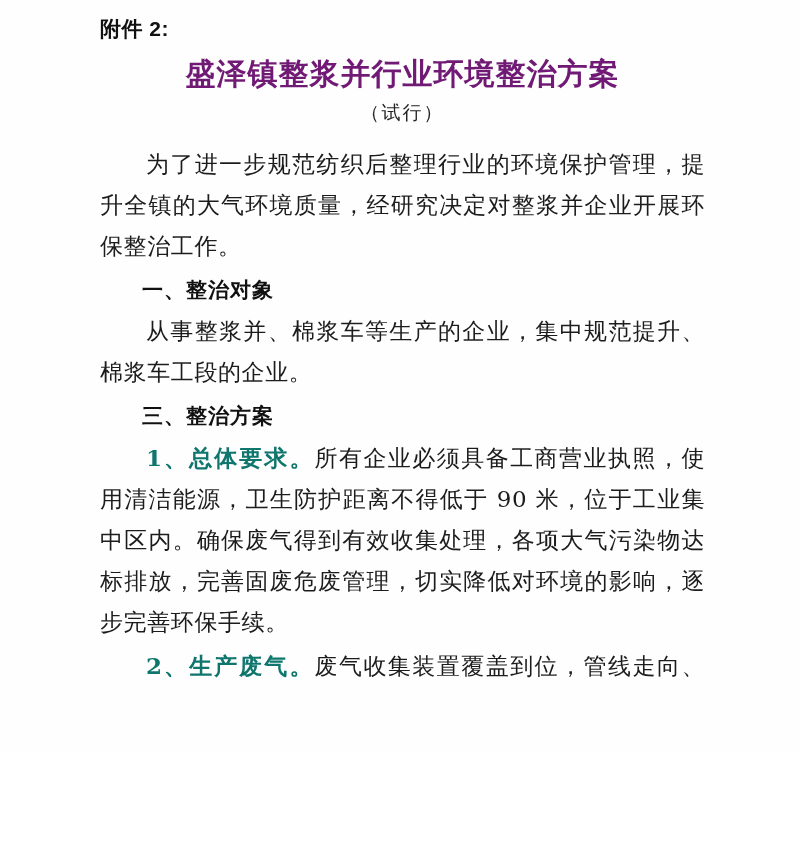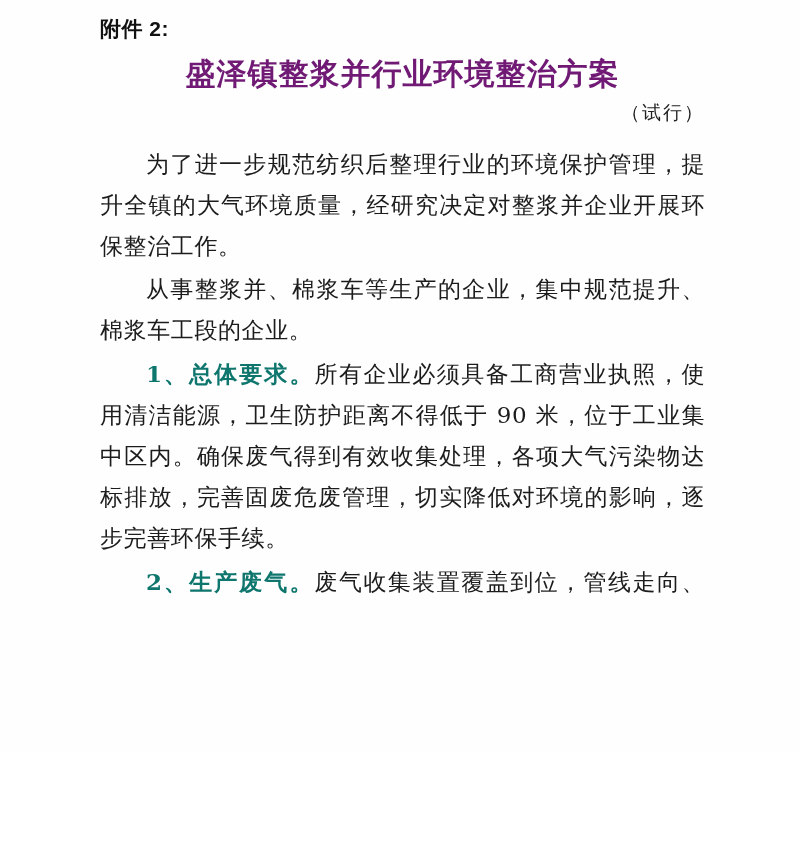--- a/index.html
+++ b/index.html
@@ -47,21 +47,21 @@
     text-align: center;
     letter-spacing: 1px;
     line-height: 40px;
     margin: 0 0 4px 0;
     color: #701a75;
   }
   .doc-subtitle {
     font-family: "Liberation Sans", "DejaVu Sans", sans-serif;
     font-weight: normal;
     font-size: 19px;
-    text-align: right;
+    text-align: center;
     letter-spacing: 2px;
     line-height: 30px;
     margin: 0 0 16px 0;
     color: #222;
   }
 
   
   .para {
     font-family: "DejaVu Serif", "Liberation Serif", serif;
     font-size: 23px;
@@ -106,24 +106,26 @@
   <div class="content">
 
     <div class="attach-label">附件 2:</div>
 
     <div class="doc-title">盛泽镇整浆并行业环境整治方案</div>
 
     <div class="doc-subtitle">（试行）</div>
 
     <p class="para">为了进一步规范纺织后整理行业的环境保护管理，提升全镇的大气环境质量，经研究决定对整浆并企业开展环保整治工作。</p>
 
+    <h2 class="section-heading">一、整治对象</h2>
 
     <p class="para">从事整浆并、棉浆车等生产的企业，集中规范提升、棉浆车工段的企业。</p>
 
 
 
+    <h2 class="section-heading">三、整治方案</h2>
 
     <p class="para"><span class="lead">1、总体要求。</span><span>所有企业必须具备工商营业执照，使用清洁能源，卫生防护距离不得低于 90 米，位于工业集中区内。确保废气得到有效收集处理，各项大气污染物达标排放，完善固废危废管理，切实降低对环境的影响，逐步完善环保手续。</span></p>
 
     <p class="para clip-last"><span class="lead">2、生产废气。</span><span>废气收集装置覆盖到位，管线走向、布局合理，无漏气；收集主要部件空间密闭。推荐使用水喷淋工艺处理</span></p>
 
   </div>
 </div>
 
 </body></html>

